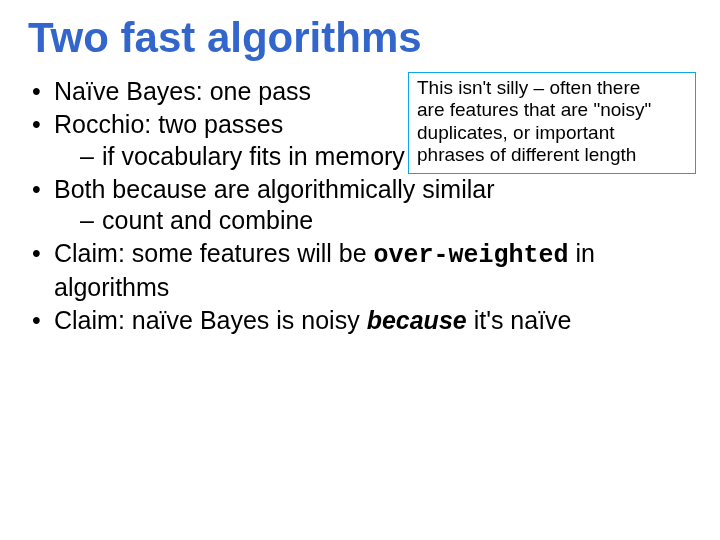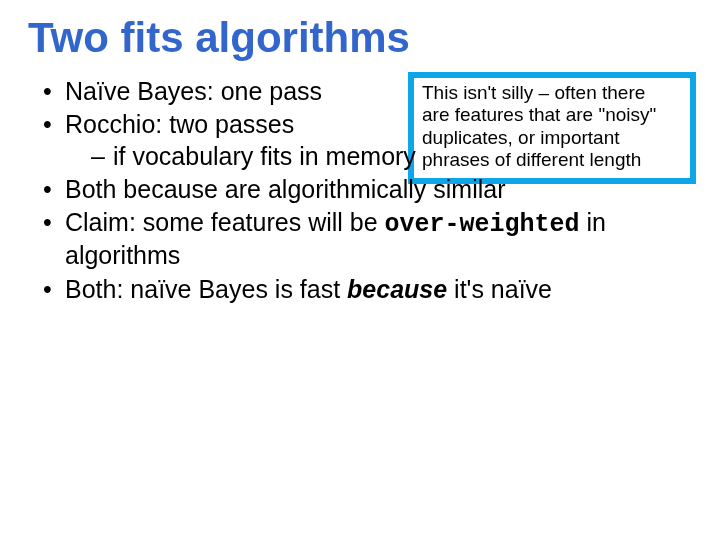--- a/index.html
+++ b/index.html
@@ -22,30 +22,30 @@
     font-weight: 700;
     font-size: 42px;
     margin: 4px 0 14px 0;
     letter-spacing: 0px;
   }
   .callout {
     position: absolute;
     top: 72px;
     right: 24px;
     width: 288px;
-    border: 6px solid #0ea5e9;
+    border: 1px solid #0ea5e9;
     background: #fff;
     padding: 4px 24px 6px 8px;
     font-size: 19px;
     line-height: 1.18;
     box-sizing: border-box;
   }
   ul.top {
     list-style: none;
-    margin: 11px;
+    margin: 0;
     padding: 0;
     font-size: 25px;
     line-height: 1.25;
     color: #000;
   }
   ul.top > li {
     padding-left: 26px;
     position: relative;
     margin-bottom: 2px;
   }
@@ -71,36 +71,39 @@
     top: 0;
   }
   .bold { font-weight: bold; font-family: Liberation Mono, monospace; }
   .bolditalic { font-weight: bold; font-style: italic; }
 </style>
 </head>
 <body>
 
 <div class="slide">
 
-  <div class="title">Two fits algorithms</div>
+  <div class="title">Two fast algorithms</div>
 
   <div class="callout">This isn't silly – often there are features that are "noisy" duplicates, or important phrases of different length</div>
 
   <ul class="top">
     <li>Naïve Bayes: one pass</li>
     <li>
       <span>Rocchio: two passes</span>
       <ul class="sub">
         <li>if vocabulary fits in memory</li>
       </ul>
     </li>
     <li>
       <span>Both because are algorithmically similar</span>
+      <ul class="sub">
+        <li>count and combine</li>
+      </ul>
     </li>
     <li>
       <span>Claim: some features will be </span><span class="bold">over-weighted</span><span> in algorithms</span>
     </li>
     <li>
-      <span>Both: naïve Bayes is fast </span><span class="bolditalic">because</span><span> it's naïve</span>
+      <span>Claim: naïve Bayes is noisy </span><span class="bolditalic">because</span><span> it's naïve</span>
     </li>
   </ul>
 
 </div>
 
 </body></html>

